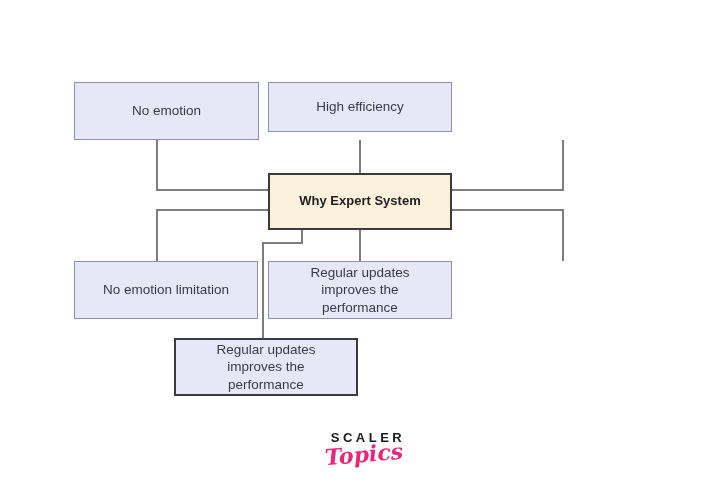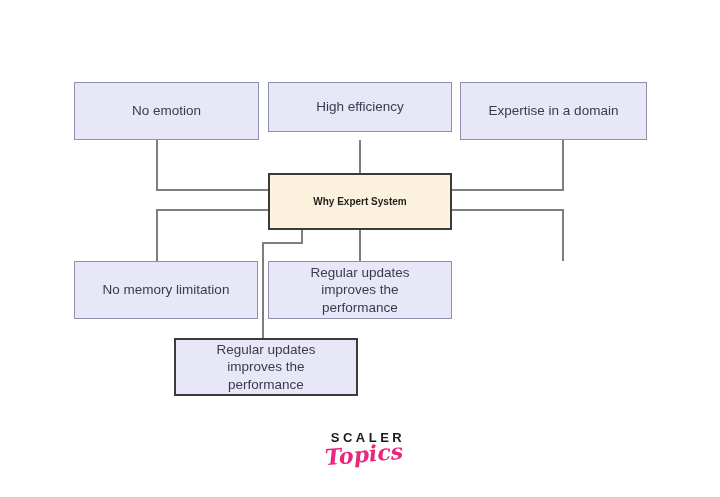--- a/index.html
+++ b/index.html
@@ -23,21 +23,21 @@
     display:flex;align-items:center;justify-content:center;
     text-align:center;
     font-size:13.5px;color:var(--text);
     line-height:1.3;
     padding:4px 14px;
   }
   .node.dark{border:2px solid var(--dark-border);}
   .node.center-node{
     background:var(--center-fill);
     border:2px solid var(--dark-border);
-    font-weight:bold;font-size:10px;color:#1f1f1f;
+    font-weight:bold;font-size:13px;color:#1f1f1f;
   }
 
   
   .n-no-emotion   {left:74px;  top:54px;  width:185px; height:58px;}
   .n-high-eff     {left:268px; top:54px;  width:184px; height:50px;}
   .n-expertise    {left:460px; top:54px;  width:187px; height:58px;}
   .n-center       {left:268px; top:145px; width:184px; height:57px;}
   .n-no-memory    {left:74px;  top:233px; width:184px; height:58px;}
   .n-reg-updates  {left:268px; top:233px; width:184px; height:58px;}
   .n-high-sec     {left:460px; top:233px; width:187px; height:58px;}
@@ -90,30 +90,27 @@
   <div class="line l11"></div>
   <div class="line l12"></div>
   <div class="line l13"></div>
 
   <div class="node n-no-emotion">
     <span>No emotion</span>
   </div>
   <div class="node n-high-eff">
     <span>High efficiency</span>
   </div>
-  <div class="node n-expertise">
-    <span>Expertise in a domain</span>
-  </div>
 
   <div class="node center-node n-center">
     <span>Why Expert System</span>
   </div>
 
   <div class="node n-no-memory">
-    <span>No memory limitation</span>
+    <span>No emotion limitation</span>
   </div>
   <div class="node n-reg-updates">
     <span>Regular updates improves the performance</span>
   </div>
 
   <div class="node dark n-reg-updates2">
     <span>Regular updates improves the performance</span>
   </div>
 
   <div class="logo">

